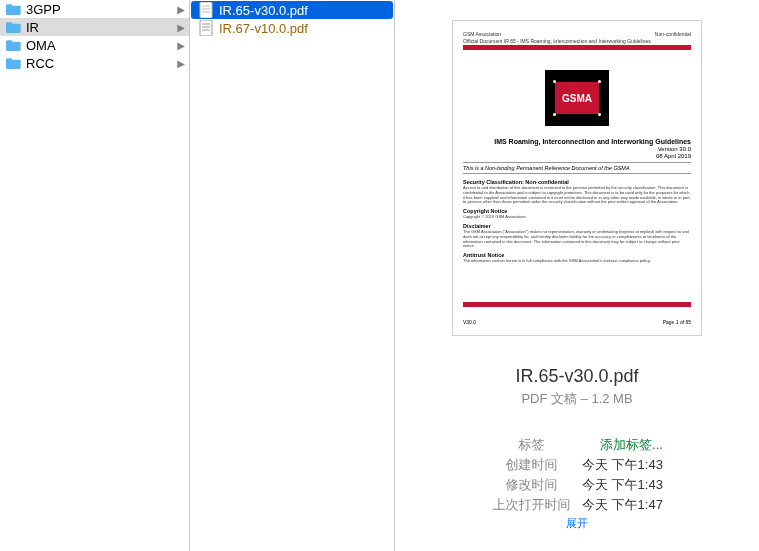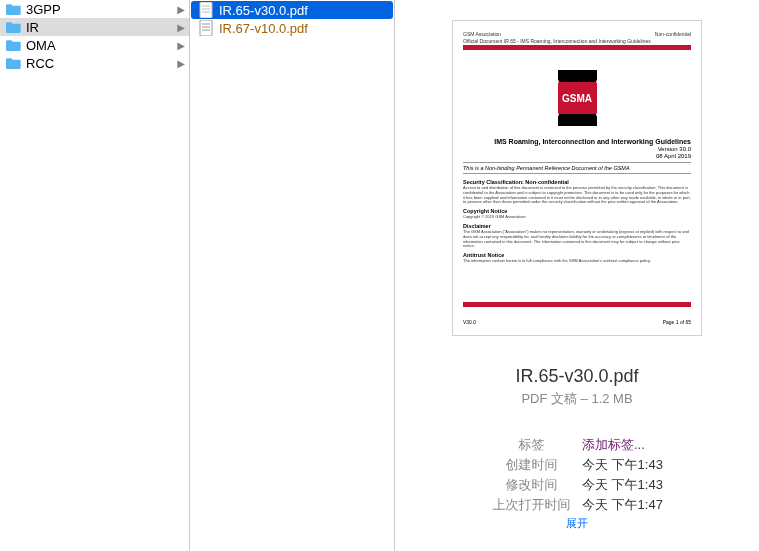--- a/index.html
+++ b/index.html
@@ -17,40 +17,40 @@
     
     .file-row { display: flex; align-items: center; height: 18px; padding: 0 4px 0 8px; font-size: 13px; cursor: default; margin: 0 1px; }
     .file-row.selected { background: #0064e1; border-radius: 3px; }
     .file-row.selected .label { color: #fff; }
     .file-row .file-icon { width: 14px; height: 16px; margin-right: 6px; display: flex; align-items: center; justify-content: center; }
     .file-row .label { color: #a16207; }
     
     .preview-box { width: 250px; height: 354px; border: 1px solid #d0d0d0; background: #fff; padding: 10px; display: flex; flex-direction: column; font-size: 5px; color: #000; }
     .preview-box .red-bar { height: 5px; background: #c41230; margin-bottom: 8px; }
     .preview-box .header-line { display: flex; justify-content: space-between; font-size: 5px; color: #333; margin-bottom: 1px; }
-    .preview-box .gsma-logo { width: 39px; height: 56px; background: #000; margin: 12px auto; display: flex; align-items: center; justify-content: center; }
+    .preview-box .gsma-logo { width: 64px; height: 56px; background: #000; margin: 12px auto; display: flex; align-items: center; justify-content: center; }
     .preview-box .gsma-logo .inner { width: 44px; height: 32px; background: #c41230; color: #fff; font-size: 10px; display: flex; align-items: center; justify-content: center; font-weight: bold; position: relative; }
     .preview-box .gsma-logo .inner .dot { width: 3px; height: 3px; background: #fff; border-radius: 50%; position: absolute; }
     .preview-box .title { font-size: 7px; font-weight: bold; text-align: right; margin-bottom: 1px; }
     .preview-box .subtitle { font-size: 6px; text-align: right; margin-bottom: 1px; }
     .preview-box hr { border: none; border-top: 1px solid #999; margin: 2px 0; }
     .preview-box .italic { font-style: italic; font-size: 5.5px; }
     .preview-box .section-h { font-size: 5.5px; font-weight: bold; margin-top: 3px; }
     .preview-box .body-text { font-size: 4px; color: #333; line-height: 1.2; margin-top: 1px; }
     .preview-box .spacer { flex: 1; }
     .preview-box .footer-line { display: flex; justify-content: space-between; font-size: 5px; margin-top: 4px; }
     
     .details { text-align: center; margin-top: 30px; }
     .details .filename { font-size: 18px; color: #333; }
     .details .meta { font-size: 13px; color: #888; margin-top: 3px; }
     
     .info-grid { display: grid; grid-template-columns: 1fr 1fr; column-gap: 10px; row-gap: 2px; margin-top: 28px; font-size: 13px; }
     .info-grid .key { color: #888; }
     .info-grid .val { text-align: left; color: #333; }
-    .info-grid .placeholder { color: #701a75; }
+    .info-grid .placeholder { color: #15803d; text-align: right; }
     .expand { color: #0070f3; font-size: 11px; cursor: pointer; margin-top: 2px; }
     
     svg.folder-svg { fill: #56b4ef; }
   </style>
 </head>
 <body>
 
 <div class="col1">
   <div class="folder-row">
     <svg class="folder-icon folder-svg" viewBox="0 0 24 18">

